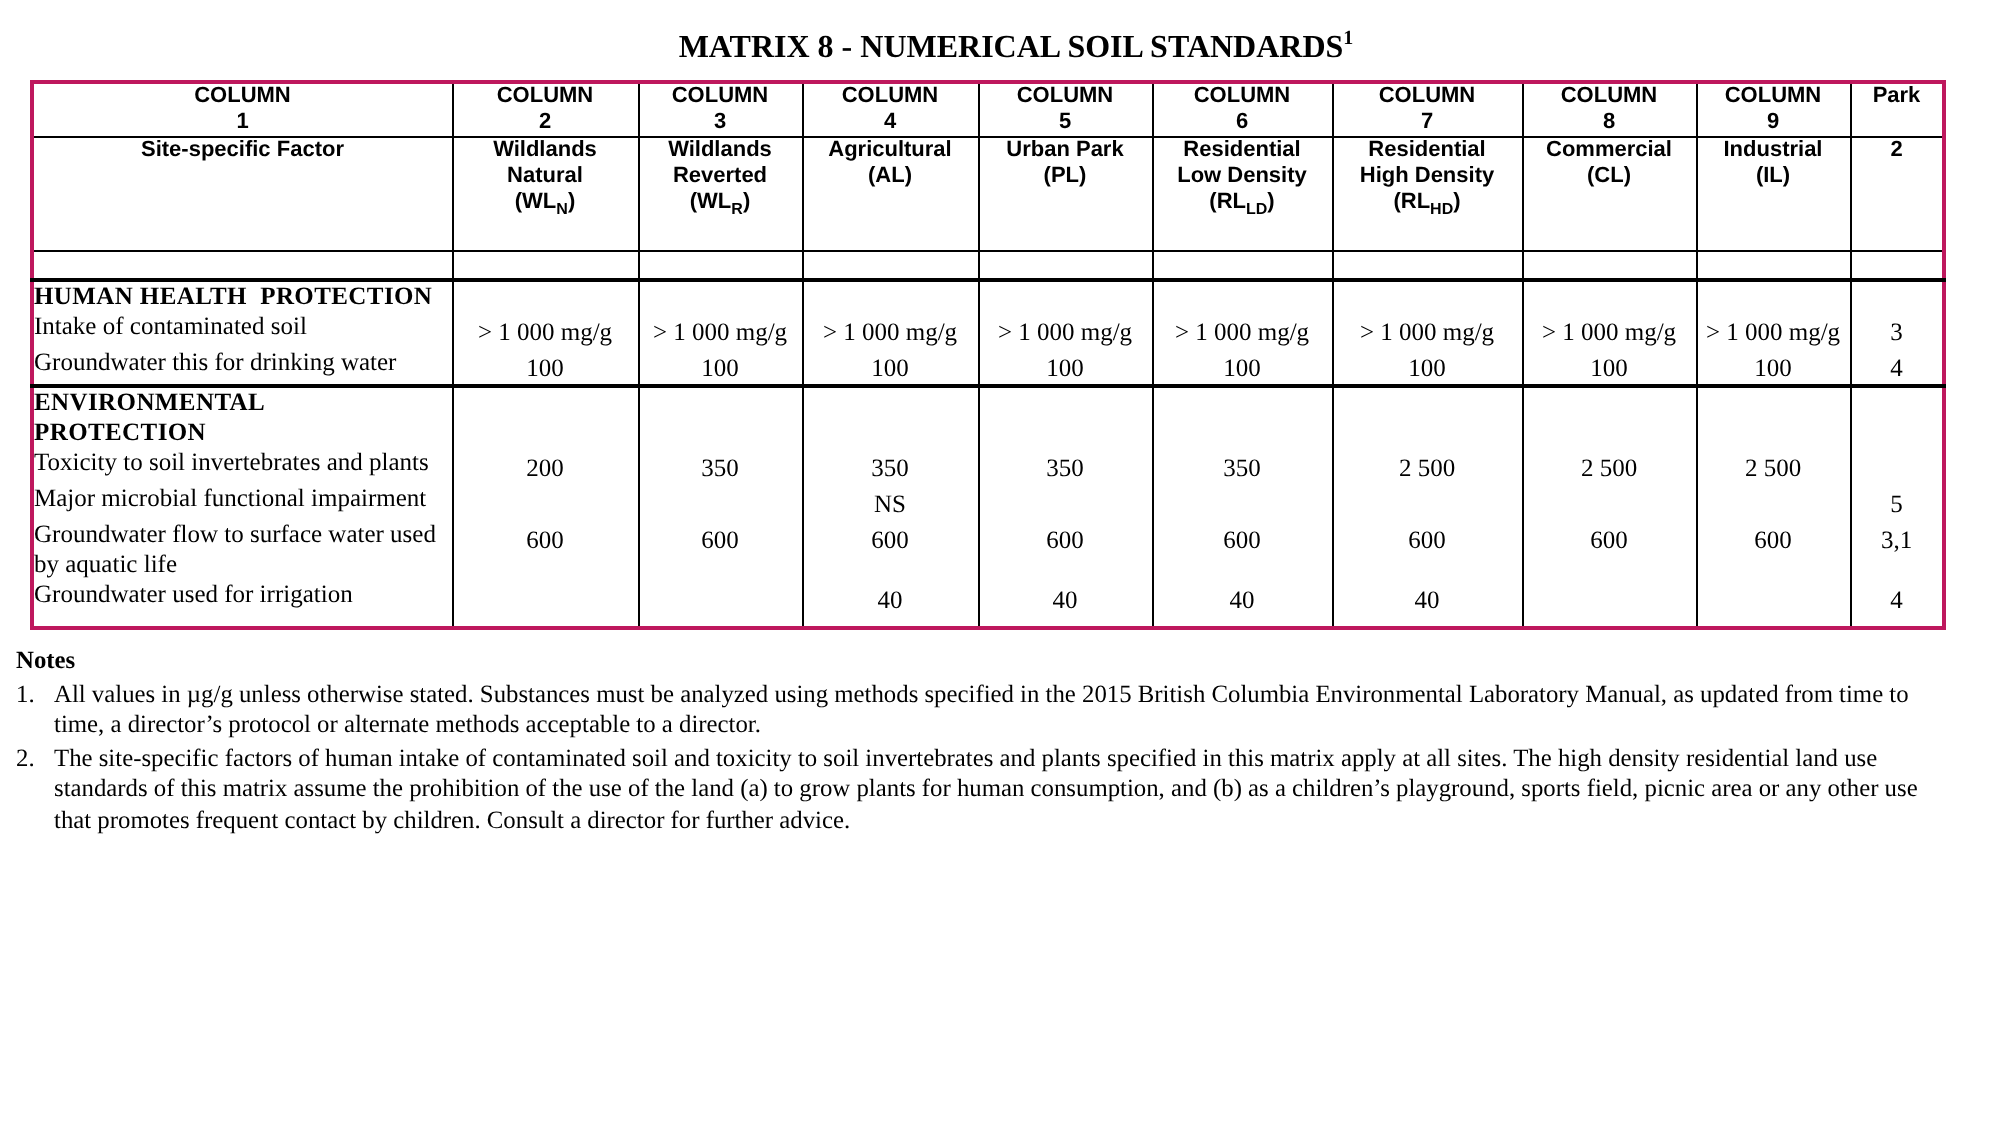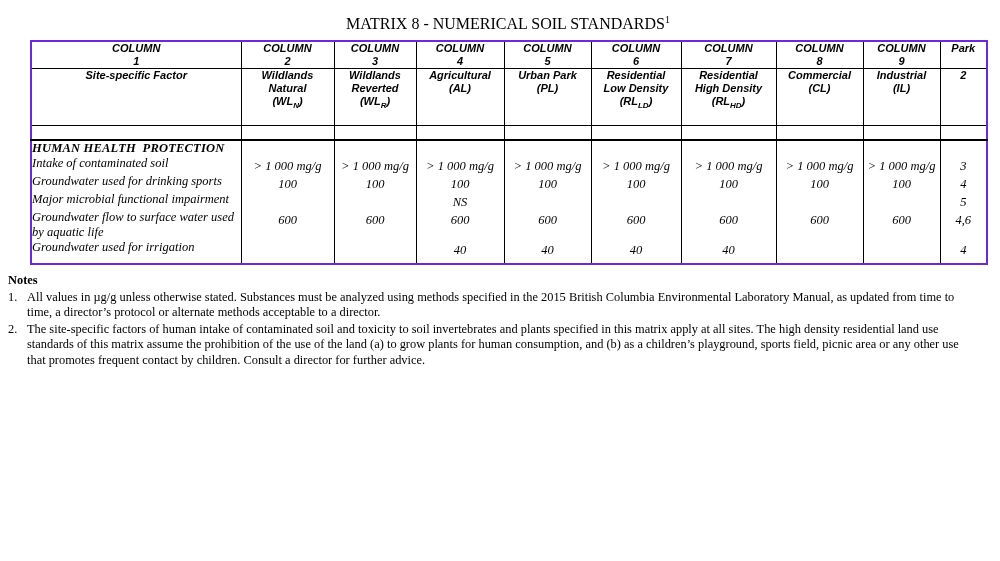--- a/index.html
+++ b/index.html
@@ -4,31 +4,30 @@
 <style>
   html,body{margin:0;padding:0;}
   body{
     width:1000px;height:561px;background:#ffffff;color:#000;
     font-family:"Liberation Serif", serif;overflow:hidden;
   }
   .page{padding-top:9px;}
 
   
   .title-block{width:956px;margin-left:30px;text-align:center;}
-  .title-line1{font-weight:normal;font-size:16px;line-height:21px;}
+  .title-line1{font-weight:bold;font-size:16px;line-height:21px;}
   .title-line1 sup{font-size:10px;}
   .title-line2{font-weight:bold;font-size:16px;line-height:21px;}
   .title-line2 .caps{font-size:12.5px;}
 
   
   table.matrix{
     border-collapse:collapse;table-layout:fixed;
-    width:956px;margin-left:30px;margin-top:6px;
-    border:2px solid #6d28d9;
-    font-style:italic;
+    width:956px;margin-left:15px;margin-top:6px;
+    border:2px solid #be185d;
   }
   .matrix th,.matrix td{
     border-left:1.5px solid #000;border-right:1.5px solid #000;
     padding:0;vertical-align:top;overflow:hidden;
   }
   
   .colhead{
     font-family:"Liberation Sans", sans-serif;font-weight:bold;
     font-size:11px;line-height:13px;text-align:center;
     padding:2px 1px 1px;border-bottom:1.5px solid #000;vertical-align:top;
@@ -192,32 +191,48 @@
           <td class="value-cell" style="padding-top: 18px;">&gt; 1 000 mg/g</td>
           <td class="value-cell" style="padding-top: 18px;">&gt; 1 000 mg/g</td>
           <td class="value-cell" style="padding-top: 18px;">&gt; 1 000 mg/g</td>
           <td class="value-cell" style="padding-top: 18px;">&gt; 1 000 mg/g</td>
           <td class="value-cell" style="padding-top: 18px;">&gt; 1 000 mg/g</td>
           <td class="value-cell" style="padding-top: 18px;">&gt; 1 000  mg/g</td>
           <td class="value-cell" style="padding-top: 18px;">3</td>
         </tr>
         <tr>
           <td class="factor-cell">
-            <div class="factor-text">Groundwater used for drinking sports</div>
+            <div class="factor-text">Groundwater this for drinking water</div>
           </td>
           <td class="value-cell" style="padding-top: 3px;">100</td>
           <td class="value-cell" style="padding-top: 3px;">100</td>
           <td class="value-cell" style="padding-top: 3px;">100</td>
           <td class="value-cell" style="padding-top: 3px;">100</td>
           <td class="value-cell" style="padding-top: 3px;">100</td>
           <td class="value-cell" style="padding-top: 3px;">100</td>
           <td class="value-cell" style="padding-top: 3px;">100</td>
           <td class="value-cell" style="padding-top: 3px;">100</td>
           <td class="value-cell" style="padding-top: 3px;">4</td>
         </tr>
+        <tr class="sec-start">
+          <td class="factor-cell">
+            <div class="section-title">ENVIRONMENTAL
+PROTECTION</div>
+            <div class="factor-text">Toxicity to soil invertebrates and plants</div>
+          </td>
+          <td class="value-cell" style="padding-top: 33px;">200</td>
+          <td class="value-cell" style="padding-top: 33px;">350</td>
+          <td class="value-cell" style="padding-top: 33px;">350</td>
+          <td class="value-cell" style="padding-top: 33px;">350</td>
+          <td class="value-cell" style="padding-top: 33px;">350</td>
+          <td class="value-cell" style="padding-top: 33px;">2 500</td>
+          <td class="value-cell" style="padding-top: 33px;">2 500</td>
+          <td class="value-cell" style="padding-top: 33px;">2 500</td>
+          <td class="value-cell" style="padding-top: 33px;"></td>
+        </tr>
         <tr>
           <td class="factor-cell">
             <div class="factor-text">Major microbial functional impairment</div>
           </td>
           <td class="value-cell" style="padding-top: 3px;"></td>
           <td class="value-cell" style="padding-top: 3px;"></td>
           <td class="value-cell" style="padding-top: 3px;">NS</td>
           <td class="value-cell" style="padding-top: 3px;"></td>
           <td class="value-cell" style="padding-top: 3px;"></td>
           <td class="value-cell" style="padding-top: 3px;"></td>
@@ -230,21 +245,21 @@
             <div class="factor-text">Groundwater flow to surface water used by aquatic life</div>
           </td>
           <td class="value-cell" style="padding-top: 3px;">600</td>
           <td class="value-cell" style="padding-top: 3px;">600</td>
           <td class="value-cell" style="padding-top: 3px;">600</td>
           <td class="value-cell" style="padding-top: 3px;">600</td>
           <td class="value-cell" style="padding-top: 3px;">600</td>
           <td class="value-cell" style="padding-top: 3px;">600</td>
           <td class="value-cell" style="padding-top: 3px;">600</td>
           <td class="value-cell" style="padding-top: 3px;">600</td>
-          <td class="value-cell" style="padding-top: 3px;">4,6</td>
+          <td class="value-cell" style="padding-top: 3px;">3,1</td>
         </tr>
         <tr class="last-row">
           <td class="factor-cell">
             <div class="factor-text">Groundwater used for irrigation</div>
           </td>
           <td class="value-cell" style="padding-top: 3px;"></td>
           <td class="value-cell" style="padding-top: 3px;"></td>
           <td class="value-cell" style="padding-top: 3px;">40</td>
           <td class="value-cell" style="padding-top: 3px;">40</td>
           <td class="value-cell" style="padding-top: 3px;">40</td>

